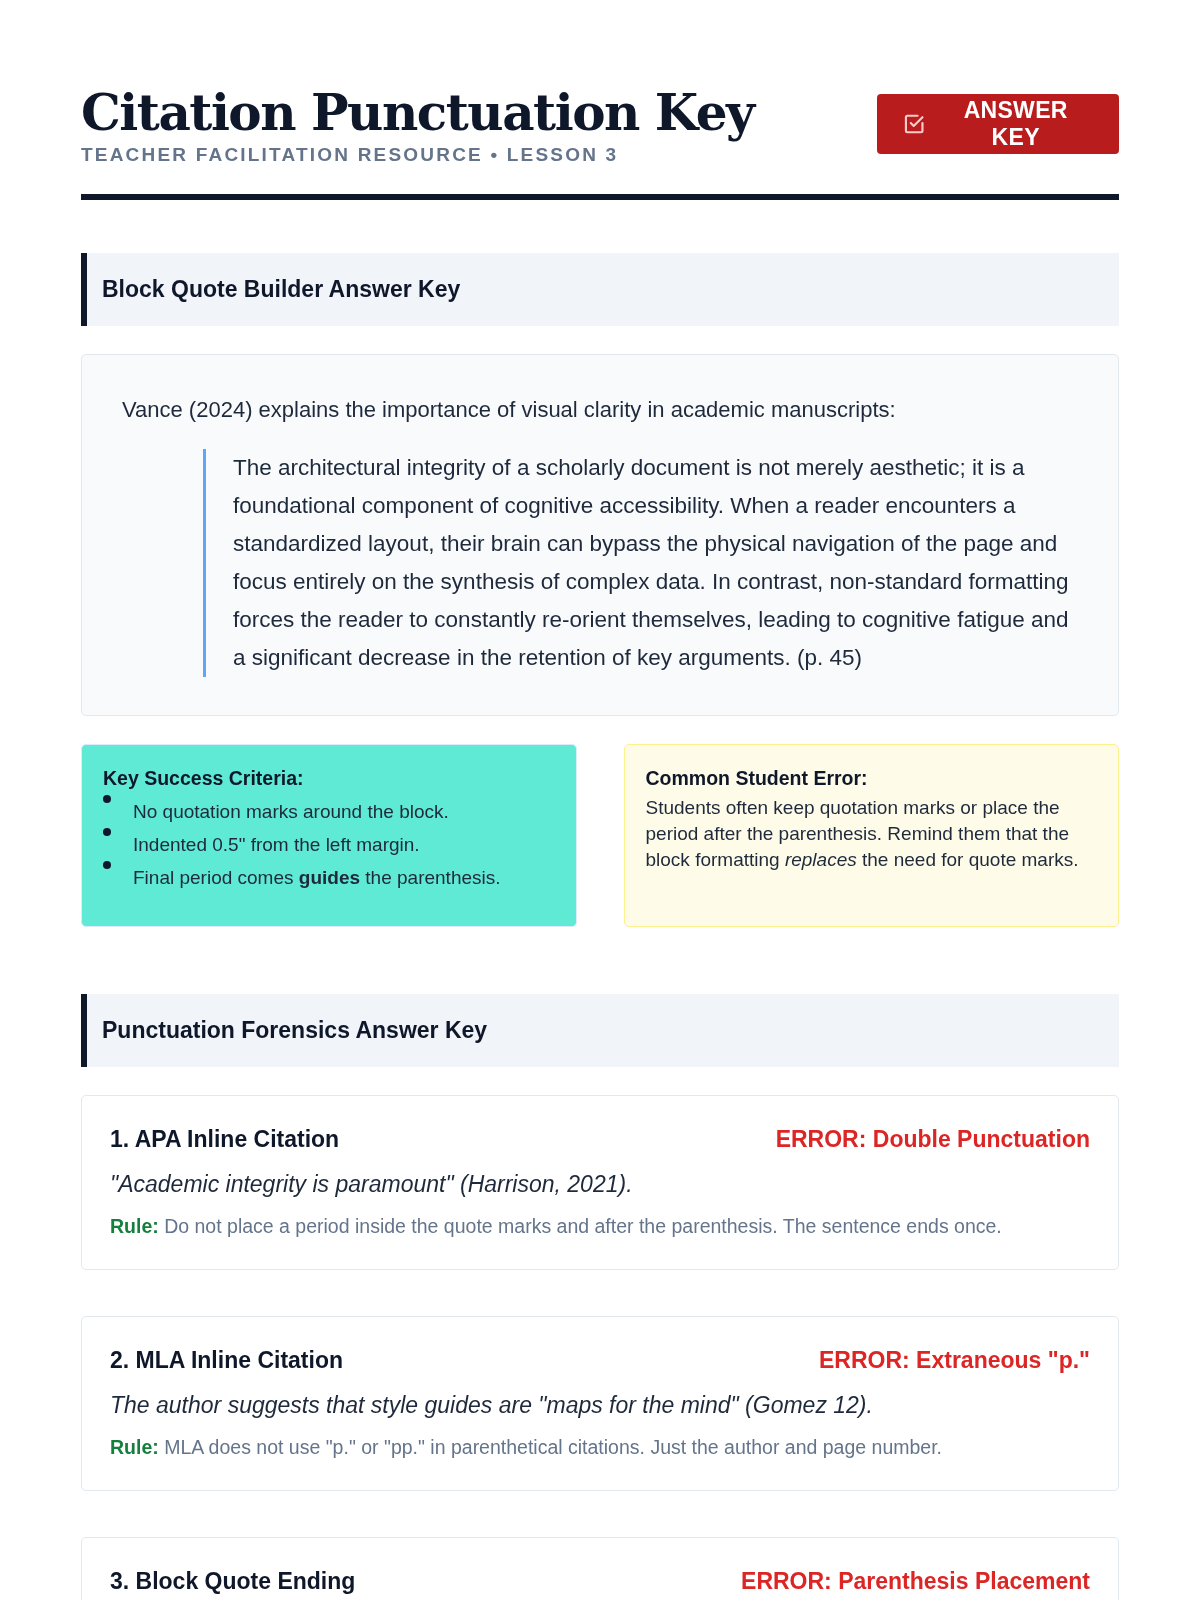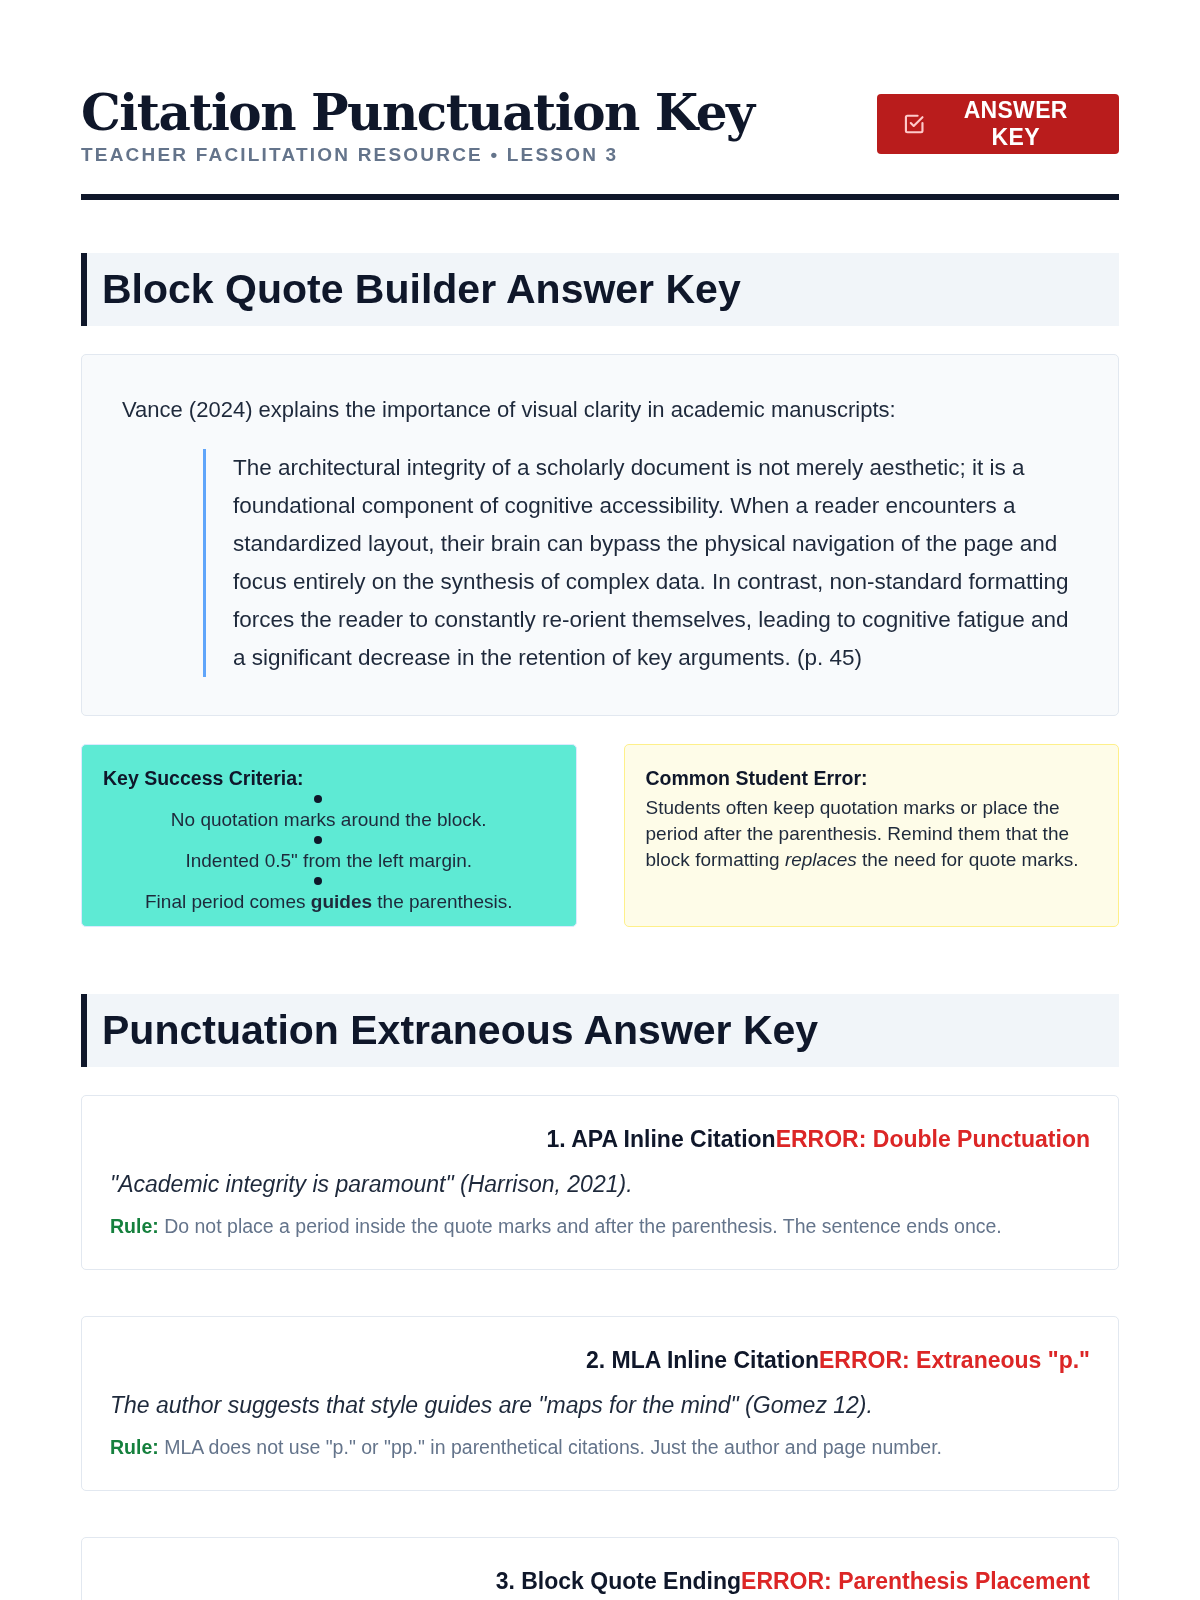--- a/index.html
+++ b/index.html
@@ -7,41 +7,41 @@
     body { font-family: "Liberation Sans", "DejaVu Sans", sans-serif; color: #1e293b; }
     .page { padding: 0 81px; }
     .header { display: flex; justify-content: space-between; align-items: flex-start; padding-top: 82px; }
     .title { font-family: "DejaVu Serif", "Liberation Serif", serif; font-weight: 700; font-size: 50px; line-height: 62px; color: #0f172a; letter-spacing: -1.5px; }
     .subtitle { margin-top: 0px; font-family: "Liberation Sans", sans-serif; font-weight: 700; font-size: 19px; letter-spacing: 2.2px; color: #64748b; text-transform: uppercase; }
     .answer-btn { margin-top: 12px; display: flex; align-items: center; gap: 12px; background: #b91c1c; color: #fff; border-radius: 4px; height: 60px; padding: 0 26px 0 26px; width: 242px; font-weight: 700; font-size: 23px; letter-spacing: 0.3px; border: none; cursor: pointer; font-family: "Liberation Sans", sans-serif; justify-content: center; }
     .answer-btn svg { width: 24px; height: 24px; }
     .divider { margin-top: 28px; height: 6px; background: #0f172a; }
 
     .section-head { margin-top: 53px; height: 73px; background: #f1f5f9; border-left: 6px solid #0f172a; display: flex; align-items: center; padding-left: 15px; }
-    .section-head h2 { font-size: 41px; font-weight: 700; color: #0f172a; font-family: "Liberation Sans", sans-serif; }
+    .section-head h2 { font-size: 23px; font-weight: 700; color: #0f172a; font-family: "Liberation Sans", sans-serif; }
 
     .quote-card { margin-top: 28px; background: #f8fafc; border: 1.5px solid #e2e8f0; border-radius: 5px; padding: 40px 40px 38px 40px; }
     .quote-intro { font-size: 22px; color: #1e293b; line-height: 30px; }
     .blockquote { margin-top: 24px; margin-left: 81px; border-left: 3px solid #60a5fa; padding-left: 27px; font-size: 22.5px; line-height: 38px; color: #1e293b; }
 
     .two-col { margin-top: 28px; display: flex; gap: 27px; }
     .box { flex: 1; border-radius: 5px; padding: 20px 21px 20px 21px; height: 183px; font-size: 19px; }
     .box-blue { background: #5eead4; border: 1.5px solid #dbeafe; }
     .box-yellow { background: #fefce8; border: 1.5px solid #fef08a; margin-left: 20px; }
     .box h3 { font-size: 19.5px; font-weight: 700; color: #0f172a; margin-bottom: 4px; line-height: 26px; }
     .box ul { list-style: none; }
-    .box li { display: flex; align-items: center; line-height: 33px; color: #1e293b; flex-direction: column; }
+    .box li { display: flex; line-height: 33px; color: #1e293b; }
     .box li .bullet { width: 8px; height: 8px; border-radius: 50%; background: #0f172a; margin-right: 22px; flex-shrink: 0; }
     .box p { line-height: 26px; color: #1e293b; }
 
     .section-head.second { margin-top: 67px; }
 
     .err-card { margin-top: 28px; border: 1.5px solid #e2e8f0; border-radius: 5px; background: #fff; padding: 30px 28px 24px 28px; height: 175px; }
     .err-card + .err-card { margin-top: 46px; }
-    .err-top { display: flex; justify-content: flex-end; align-items: center; }
+    .err-top { display: flex; justify-content: space-between; align-items: center; }
     .err-title { font-size: 23px; font-weight: 700; color: #0f172a; }
     .err-label { font-size: 23px; font-weight: 700; color: #dc2626; }
     .err-example { margin-top: 16px; font-size: 23px; font-style: italic; color: #1e293b; line-height: 30px; }
     .err-rule { margin-top: 14px; font-size: 19.5px; color: #64748b; line-height: 26px; }
     .err-rule b { color: #15803d; font-weight: 700; }
   </style>
 </head>
 <body>
 
 <div class="page">
@@ -89,21 +89,21 @@
       </div>
       <div class="box box-yellow">
         <h3>Common Student Error:</h3>
         <p><span>Students often keep quotation marks or place the period after the parenthesis. Remind them that the block formatting </span><i>replaces</i><span> the need for quote marks.</span></p>
       </div>
     </div>
   </section>
 
   <section>
     <div class="section-head second">
-      <h2>Punctuation Extraneous Answer Key</h2>
+      <h2>Punctuation Forensics Answer Key</h2>
     </div>
 
     <div class="err-card">
       <div class="err-top">
         <span class="err-title">1. APA Inline Citation</span>
         <span class="err-label">ERROR: Double Punctuation</span>
       </div>
       <p class="err-example">"Academic integrity is paramount" (Harrison, 2021).</p>
       <p class="err-rule"><b>Rule:</b><span> Do not place a period inside the quote marks and after the parenthesis. The sentence ends once.</span></p>
     </div>

